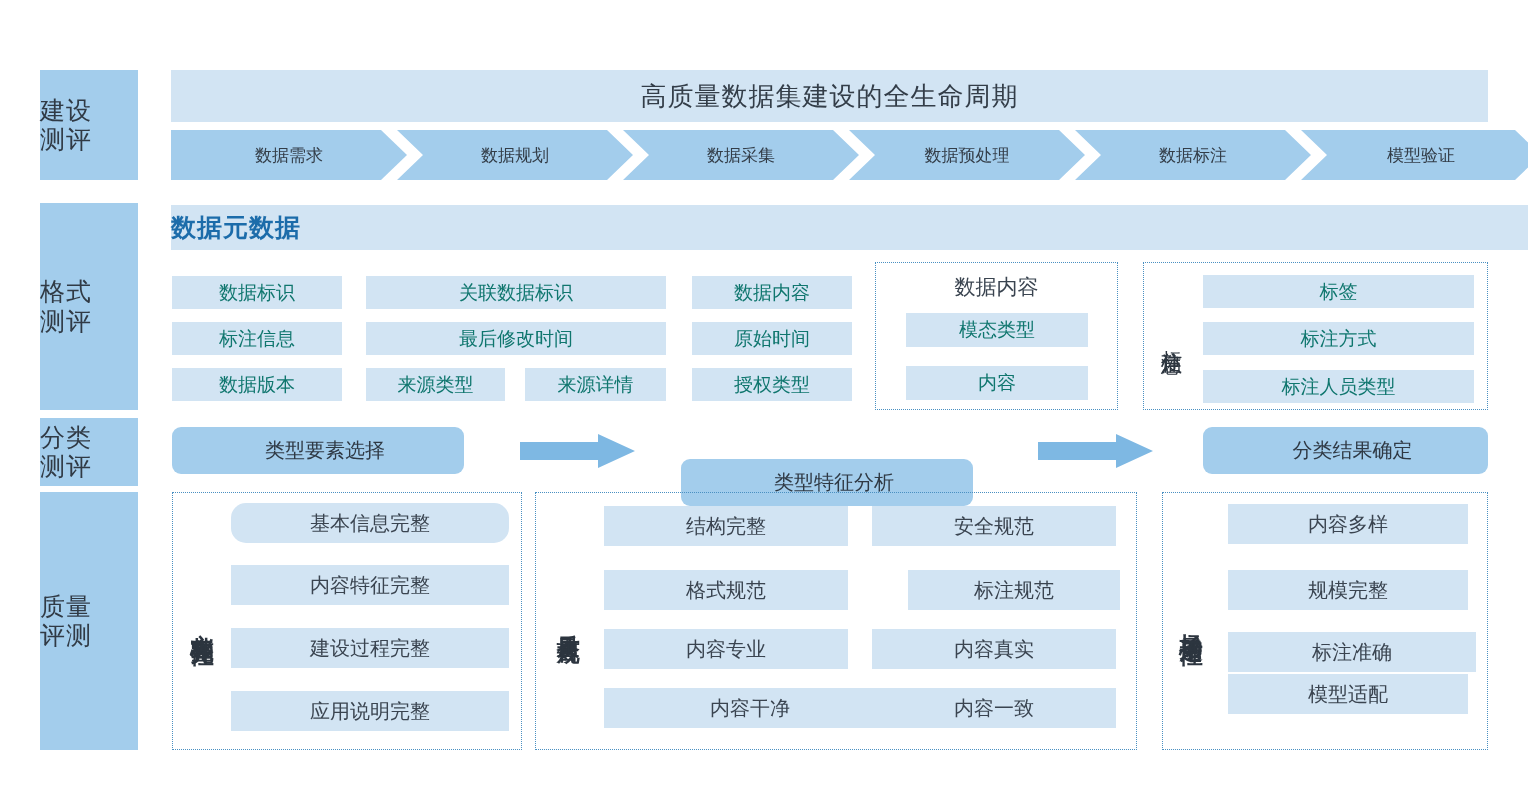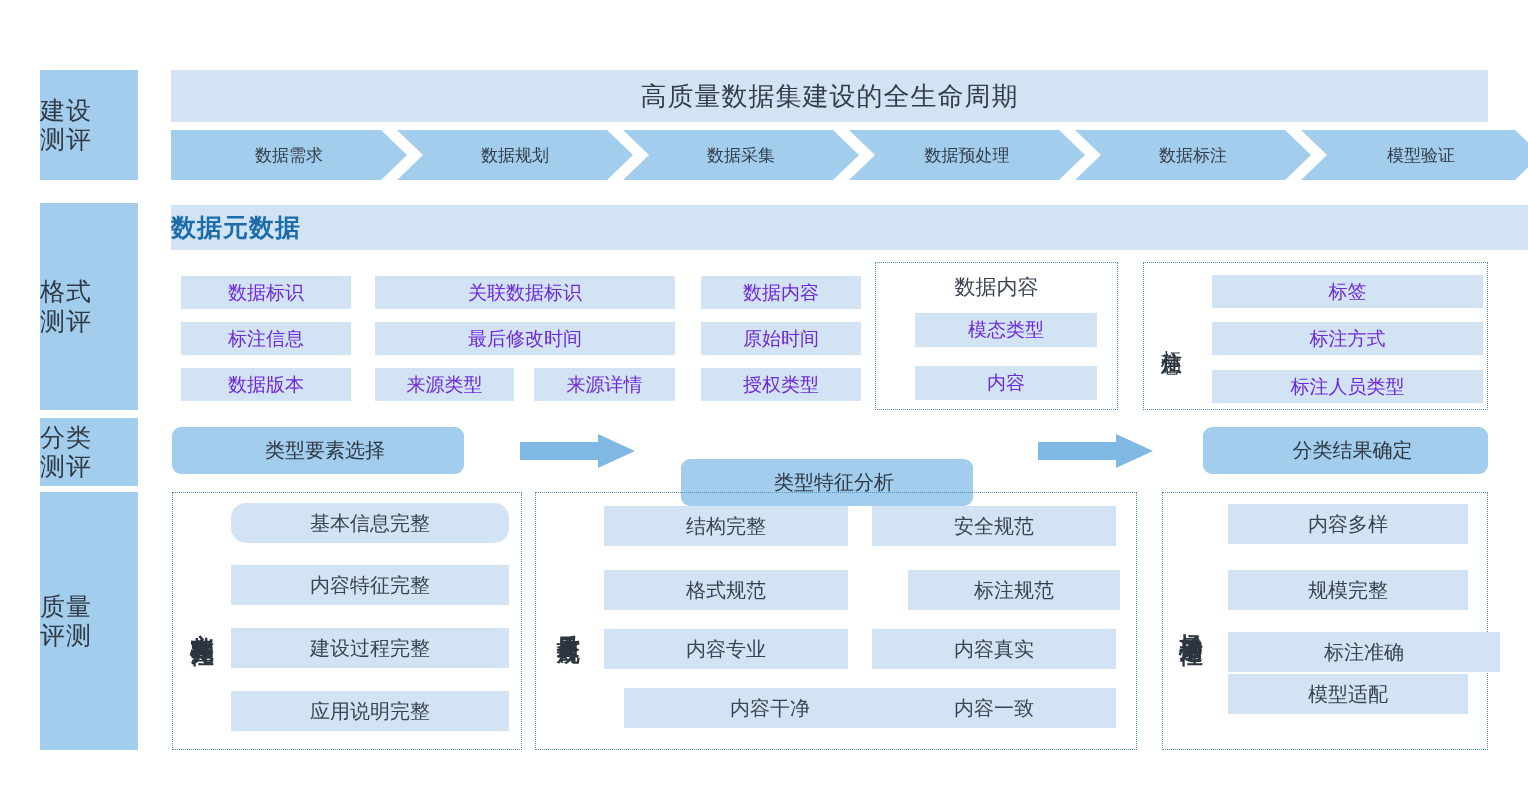--- a/index.html
+++ b/index.html
@@ -80,24 +80,23 @@
     position: absolute;
     left: 171px; top: 205px; width: 1497px; height: 45px;
     background: #D2E4F3;
     display: flex; align-items: center; justify-content: flex-start;
     font-size: 25px; font-weight: bold; color: #1C6CAA;
     letter-spacing: 1px;
   }
   .meta-cell {
     position: absolute;
     background: #D2E4F3;
-    color: #6d28d9;
+    color: #0f766e;
     display: flex; align-items: center; justify-content: center;
     font-size: 19px;
-    margin-left: 9px;
   }
   .plain-title {
     position: absolute;
     display: flex; align-items: center; justify-content: center;
     font-size: 21px; color: #3a4450;
   }
 
   
   .round-box {
     position: absolute;
@@ -276,21 +275,21 @@
   </div>
   <div class="q-cell" style="left:604px; top:506px; width:244px; height:40px;">
     <span>结构完整</span>
     </div>
   <div class="q-cell" style="left:604px; top:570px; width:244px; height:40px;">
     <span>格式规范</span>
     </div>
   <div class="q-cell" style="left:604px; top:629px; width:244px; height:40px;">
     <span>内容专业</span>
     </div>
-  <div class="q-cell" style="left:624px; top:688px; width:292px; height:40px;">
+  <div class="q-cell" style="left:604px; top:688px; width:292px; height:40px;">
     <span>内容干净</span>
     </div>
 
   <div class="q-cell" style="left:872px; top:506px; width:244px; height:40px;">
     <span>安全规范</span>
     </div>
   <div class="q-cell" style="left:872px; top:570px; width:212px; height:40px;margin-left:36px;">
     <span>标注规范</span>
     </div>
   <div class="q-cell" style="left:872px; top:629px; width:244px; height:40px;">
@@ -303,20 +302,20 @@
   <div class="dotted" style="left:1162px; top:492px; width:326px; height:258px;"></div>
   <div class="vlabel" style="left:1172px; top:502px; width:38px; height:238px;">
     <span>场景适用性</span>
   </div>
   <div class="q-cell" style="left:1228px; top:504px; width:240px; height:40px;">
     <span>内容多样</span>
     </div>
   <div class="q-cell" style="left:1228px; top:570px; width:240px; height:40px;">
     <span>规模完整</span>
     </div>
-  <div class="q-cell" style="left:1228px; top:632px; width:272px; height:40px;">
+  <div class="q-cell" style="left:1228px; top:632px; width:248px; height:40px;">
     <span>标注准确</span>
     </div>
   <div class="q-cell" style="left:1228px; top:674px; width:240px; height:40px;font-family:Liberation Mono, monospace;">
     <span>模型适配</span>
     </div>
 
 </div>
 
 </body></html>

